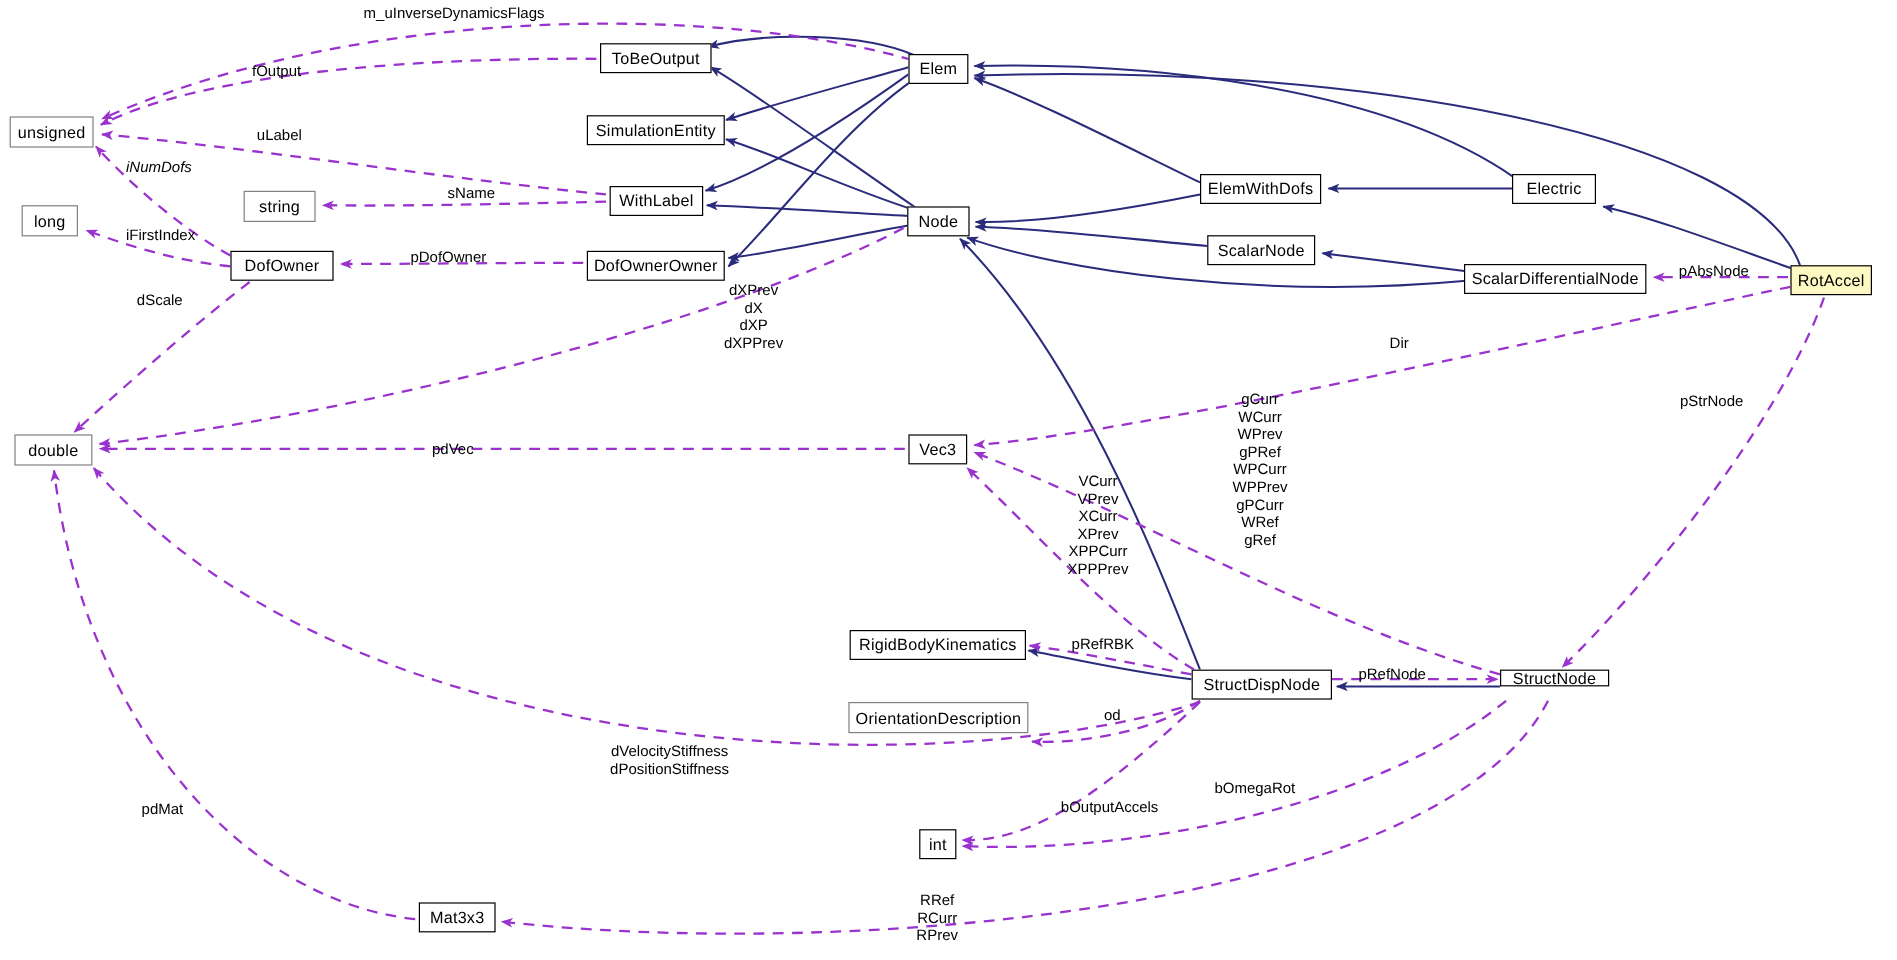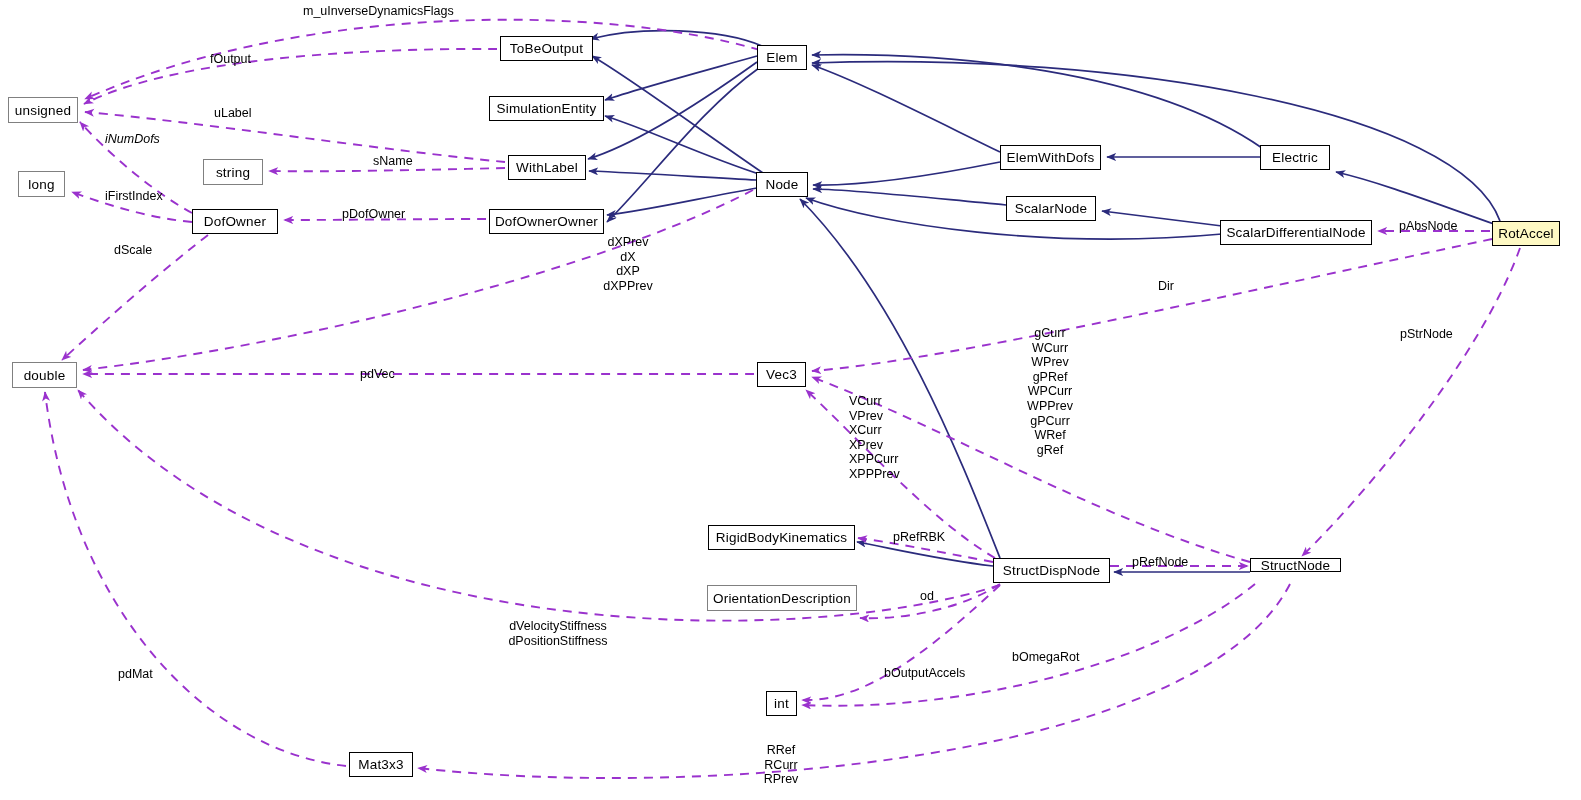--- a/index.html
+++ b/index.html
@@ -160,21 +160,21 @@
       <div class="edge-label" style="left: 960px; width: 180px; text-align: center; top: 326px;">gCurr
 WCurr
 WPrev
 gPRef
 WPCurr
 WPPrev
 gPCurr
 WRef
 gRef</div>
       <div class="edge-label" style="left: 360px; text-align: left; top: 367px;">pdVec</div>
-      <div class="edge-label" style="left: 849px; width: 180px; text-align: left; top: 394px;">VCurr
+      <div class="edge-label" style="left: 825px; width: 180px; text-align: center; top: 394px;">VCurr
 VPrev
 XCurr
 XPrev
 XPPCurr
 XPPPrev</div>
       <div class="edge-label" style="left: 893px; text-align: left; top: 530px;">pRefRBK</div>
       <div class="edge-label" style="left: 1132px; text-align: left; top: 555px;">pRefNode</div>
       <div class="edge-label" style="left: 920px; text-align: left; top: 589px;">od</div>
       <div class="edge-label" style="left: 468px; width: 180px; text-align: center; top: 619px;">dVelocityStiffness
 dPositionStiffness</div>

